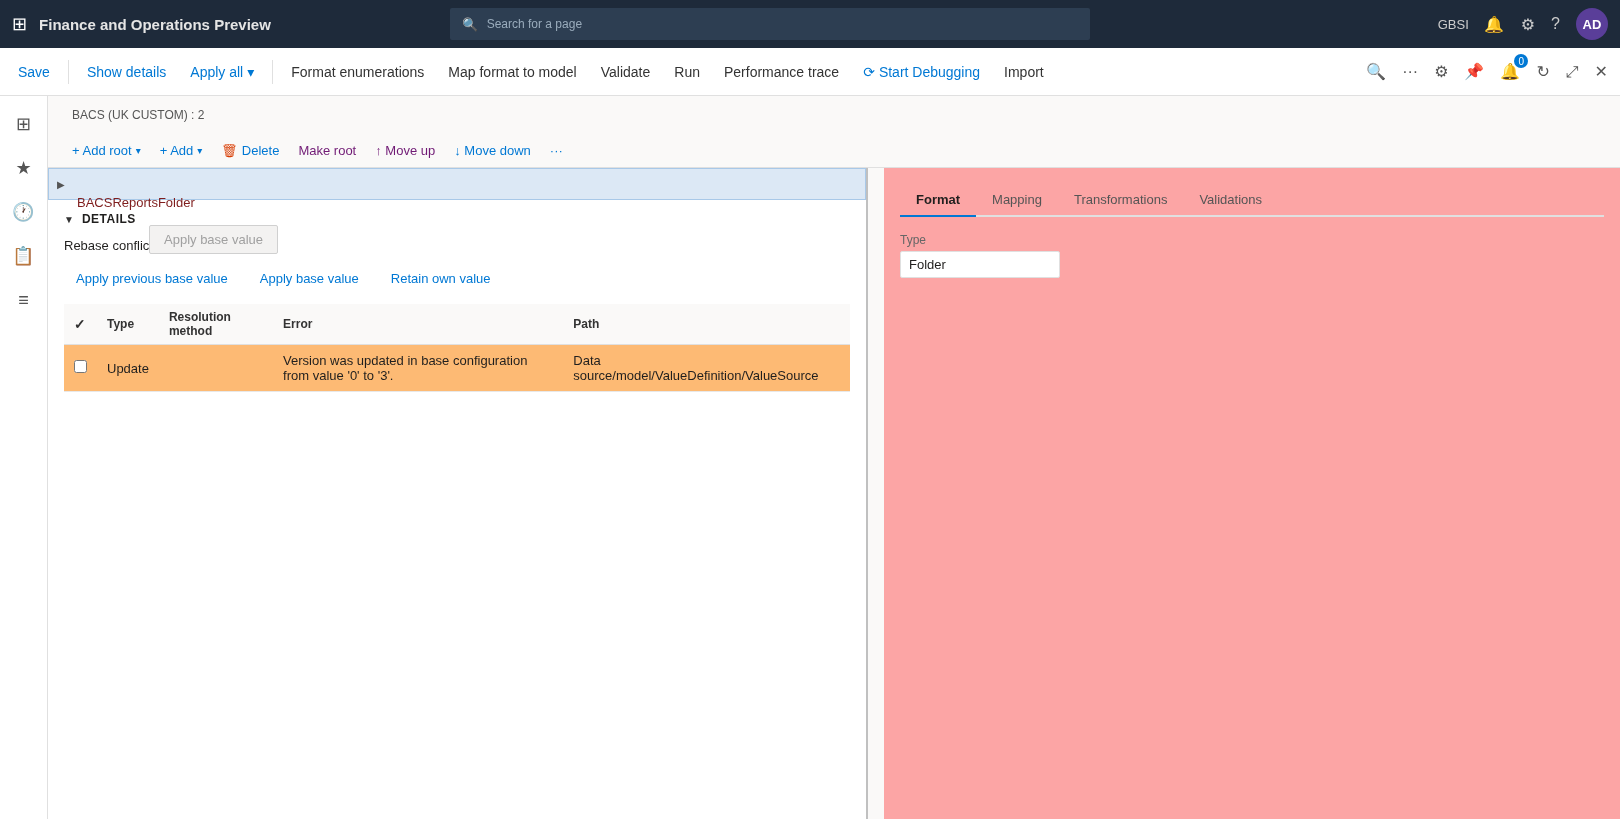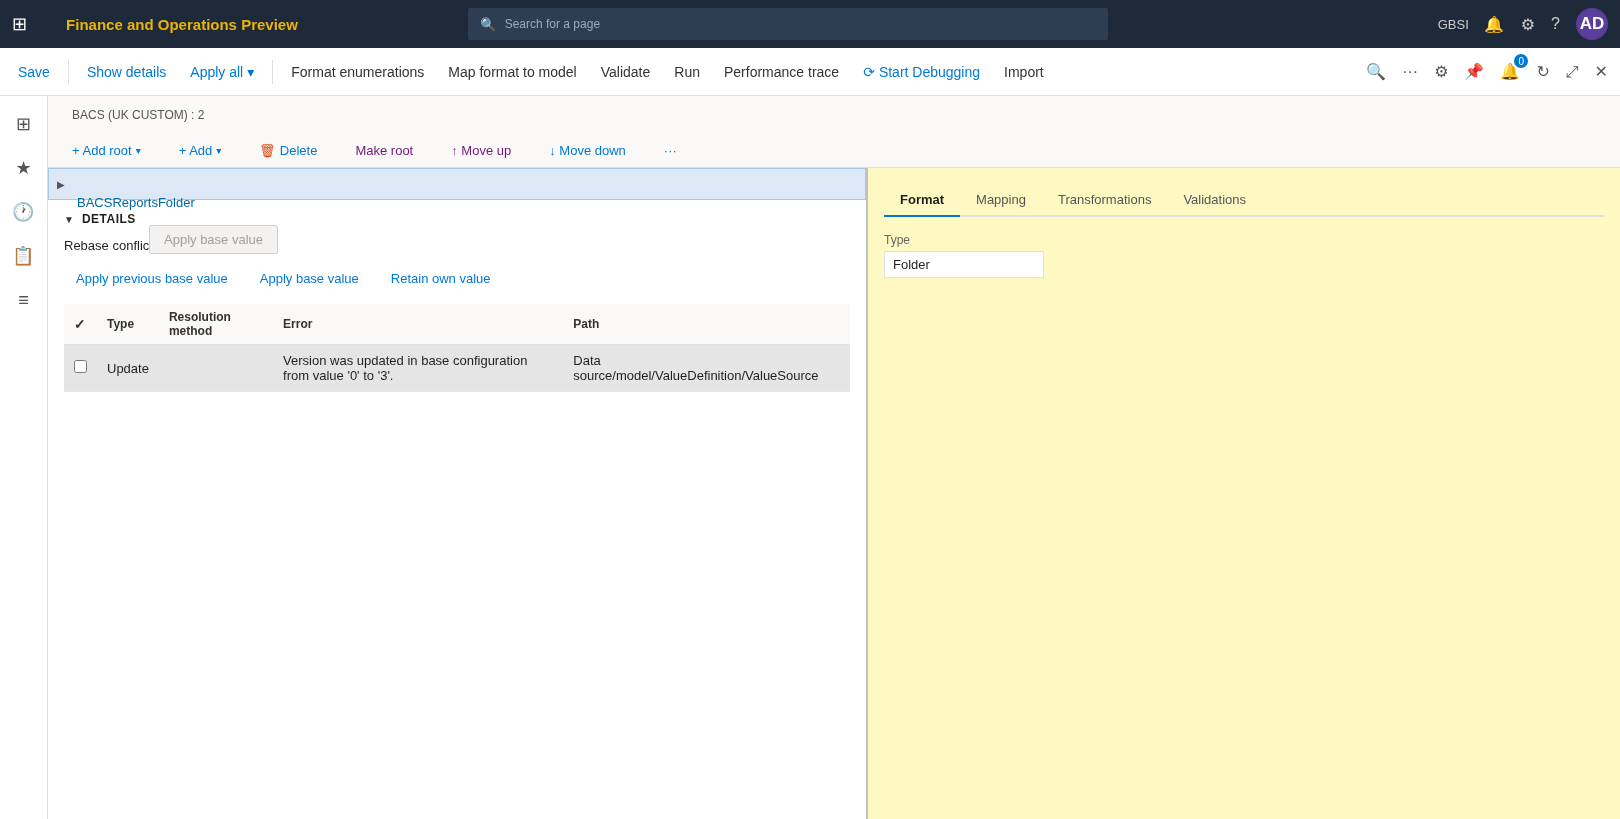--- a/index.html
+++ b/index.html
@@ -9,21 +9,21 @@
     .top-bar {
       display: flex;
       align-items: center;
       background: #1e2a3a;
       height: 48px;
       padding: 0 12px;
       gap: 12px;
       color: #fff;
     }
     .top-bar-grid-icon { color: #fff; font-size: 18px; cursor: pointer; }
-    .top-bar-title { font-size: 15px; font-weight: 600; color: #eab308; white-space: nowrap; margin-left: 27px; }
+    .top-bar-title { font-size: 15px; font-weight: 600; color: #e5e5e5; white-space: nowrap; }
     .top-bar-search {
       flex: 1;
       max-width: 640px;
       display: flex;
       align-items: center;
       background: #2d3e52;
       border-radius: 2px;
       padding: 0 12px;
       height: 32px;
       gap: 8px;
@@ -43,21 +43,21 @@
       align-items: center;
       gap: 16px;
       margin-left: auto;
     }
     .top-bar-right .user-badge {
       background: #5a3e99;
       color: #fff;
       border-radius: 50%;
       width: 32px; height: 32px;
       display: flex; align-items: center; justify-content: center;
-      font-weight: 600; font-size: 17px;
+      font-weight: 600; font-size: 13px;
     }
     .top-bar-icon { color: #ccc; font-size: 16px; cursor: pointer; }
     .top-bar-text { color: #ccc; font-size: 13px; cursor: pointer; }
 
     
     .toolbar {
       display: flex;
       align-items: center;
       background: #fff;
       height: 48px;
@@ -122,21 +122,21 @@
       background: #faf9f8;
     }
     .breadcrumb { font-size: 12px; color: #555; margin-bottom: 4px; }
     .page-title { font-size: 20px; font-weight: 600; color: #201f1e; }
 
     
     .format-toolbar {
       display: flex;
       align-items: center;
       padding: 4px 16px;
-      gap: 22px;
+      gap: 3px;
       background: #faf9f8;
       border-bottom: 1px solid #e0e0e0;
     }
     .fmt-btn {
       display: flex;
       align-items: center;
       gap: 4px;
       padding: 5px 8px;
       border: none;
       background: transparent;
@@ -169,21 +169,21 @@
     .tree-item {
       display: flex;
       align-items: center;
       height: 32px;
       padding: 0 8px;
       cursor: pointer;
       background: #dce8f5;
       border: 1px solid #a8c8e8;
     }
     .tree-item-expand { width: 16px; color: #555; font-size: 10px; }
-    .tree-item-text { font-size: 13px; color: #0369a1; margin-left: 4px; margin-top: 36px; }
+    .tree-item-text { font-size: 13px; color: #7f1d1d; margin-left: 4px; margin-top: 36px; }
 
     
     .details-section {
       padding: 12px 16px;
     }
     .details-header {
       display: flex;
       align-items: center;
       gap: 8px;
       margin-bottom: 12px;
@@ -243,34 +243,35 @@
       font-size: 12px;
       font-weight: 600;
       color: #333;
     }
     .conflicts-table td {
       padding: 8px 10px;
       font-size: 13px;
       color: #201f1e;
       border-bottom: 1px solid #e8e8e8;
     }
-    .conflicts-table tr.selected td { background: #e5e5e5; }
+    .conflicts-table tr.selected td { background: #fdba74; }
     .checkbox-cell {
       width: 32px;
       text-align: center;
     }
     .checkbox-cell input[type=checkbox] { cursor: pointer; }
     .check-all { color: #333; font-size: 14px; }
 
     
     .props-panel {
       flex: 1;
-      background: #fef9c3;
+      background: #fca5a5;
       padding: 16px;
       overflow: auto;
+      margin-left: 16px;
     }
 
     
     .format-tabs {
       display: flex;
       gap: 0;
       margin-bottom: 16px;
       border-bottom: 2px solid #e0e0e0;
     }
     .format-tab {

